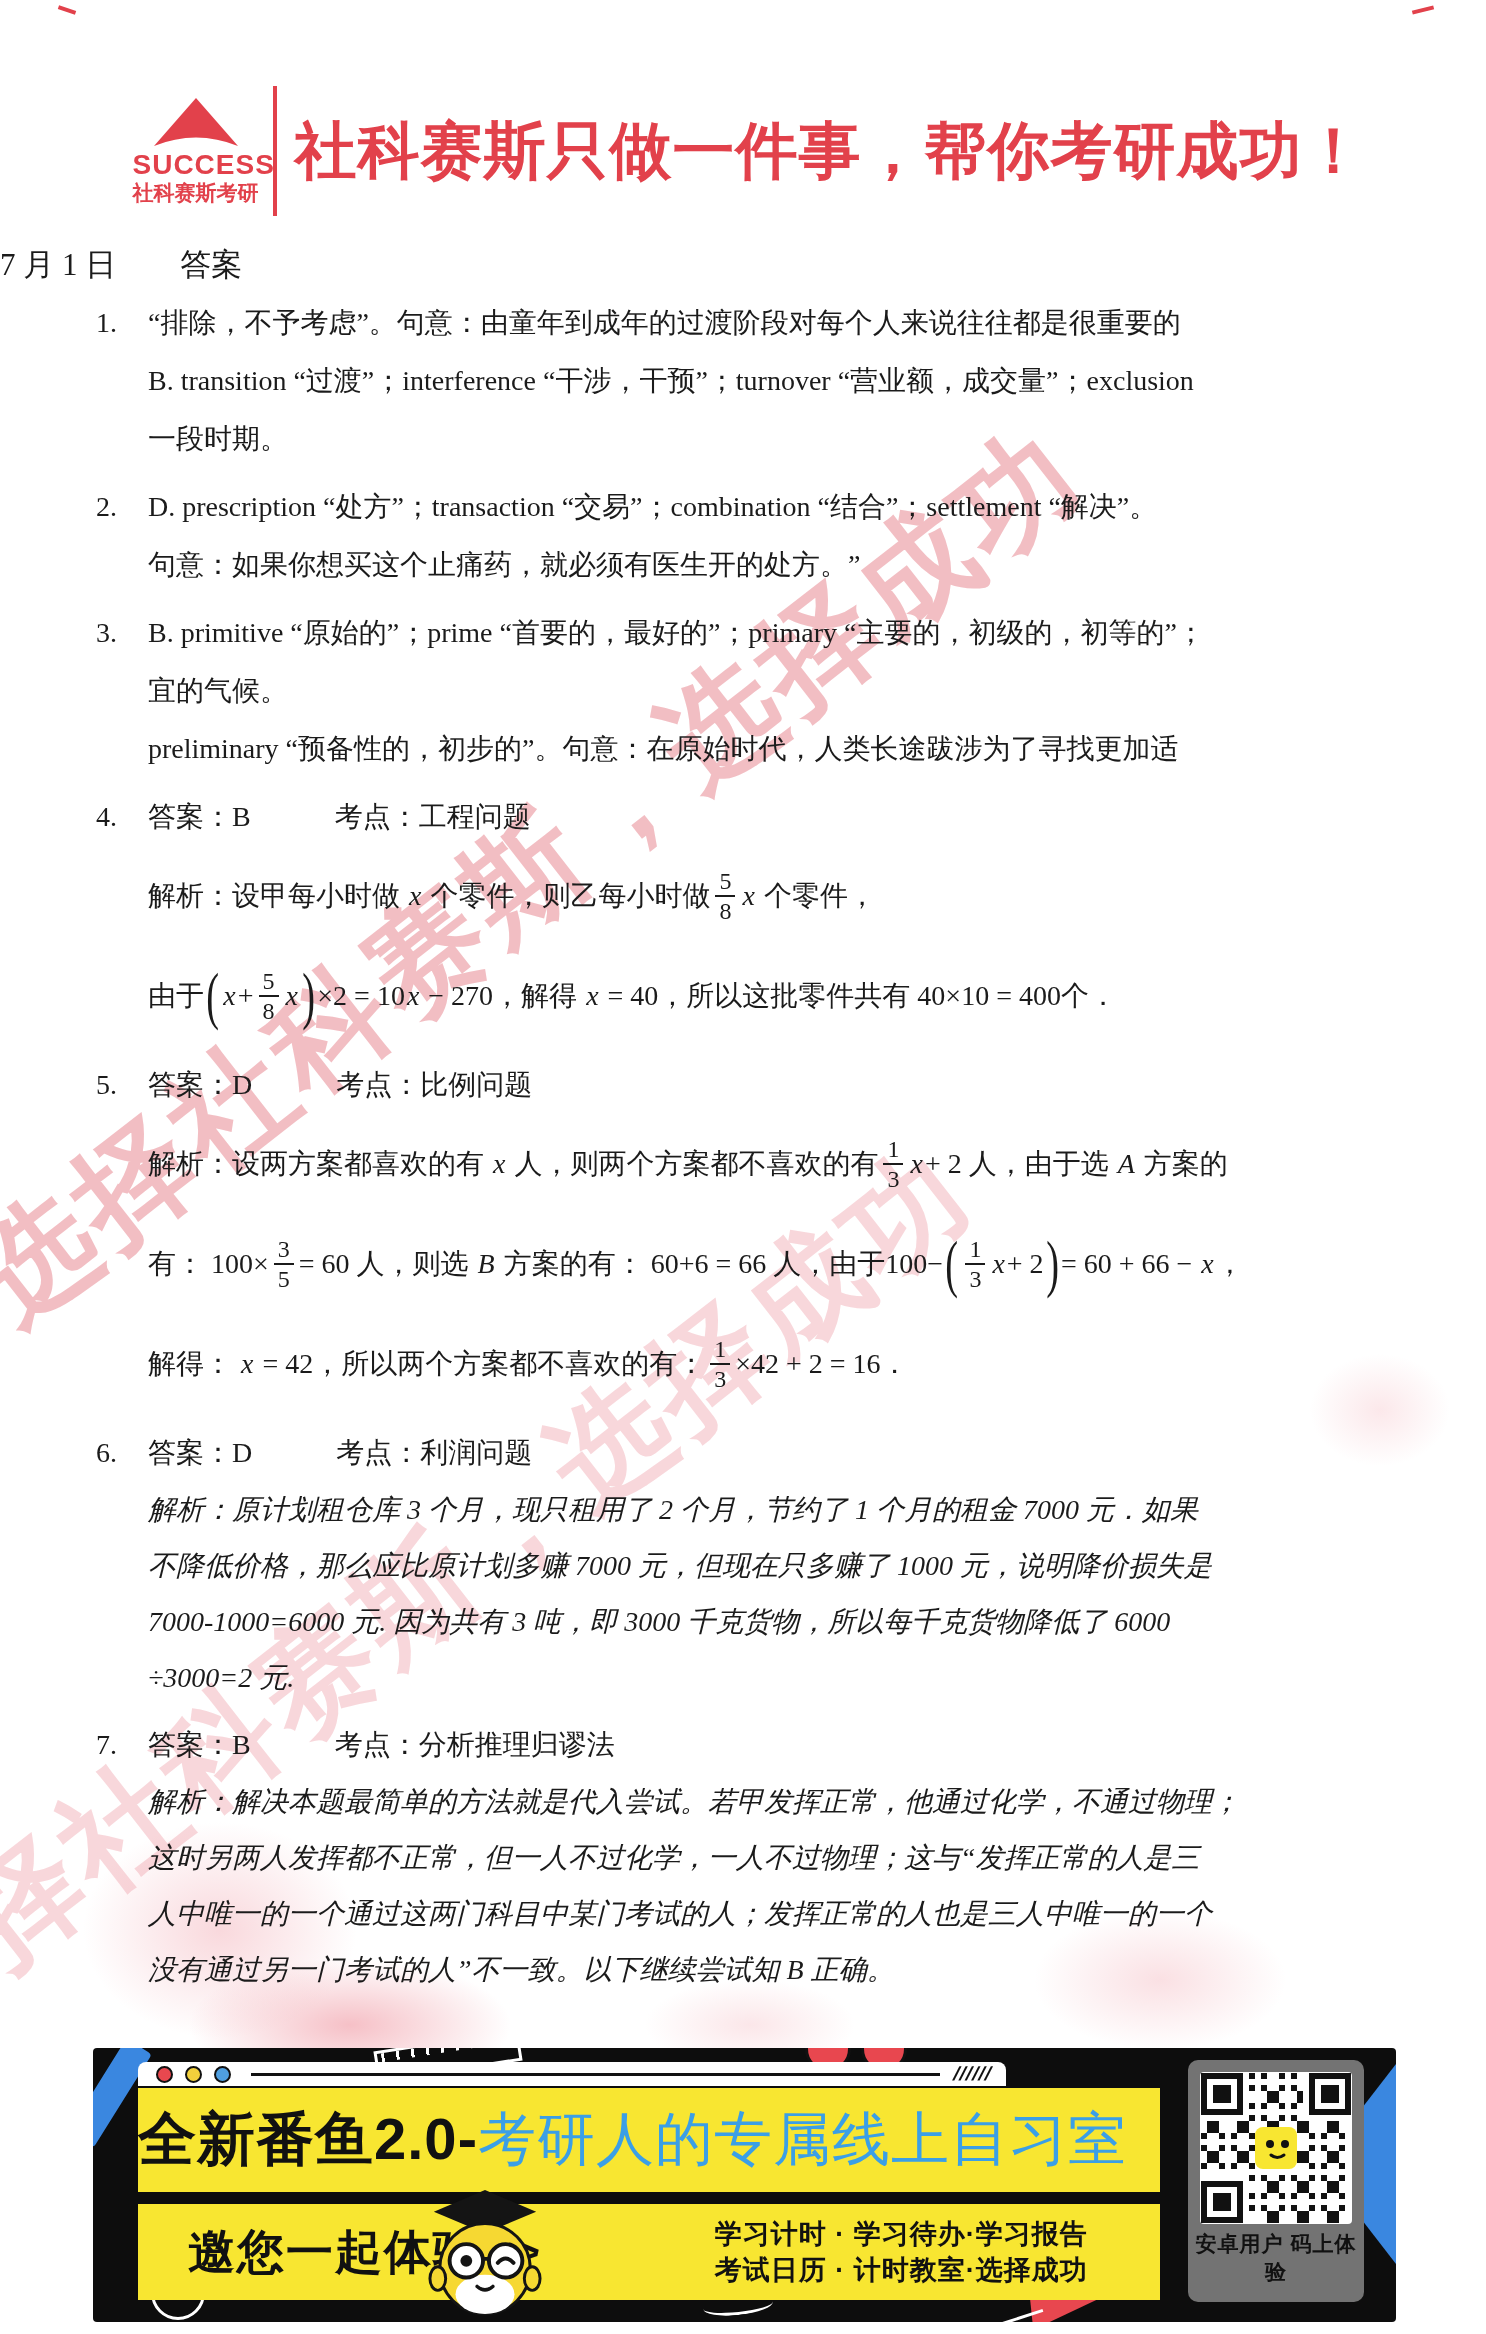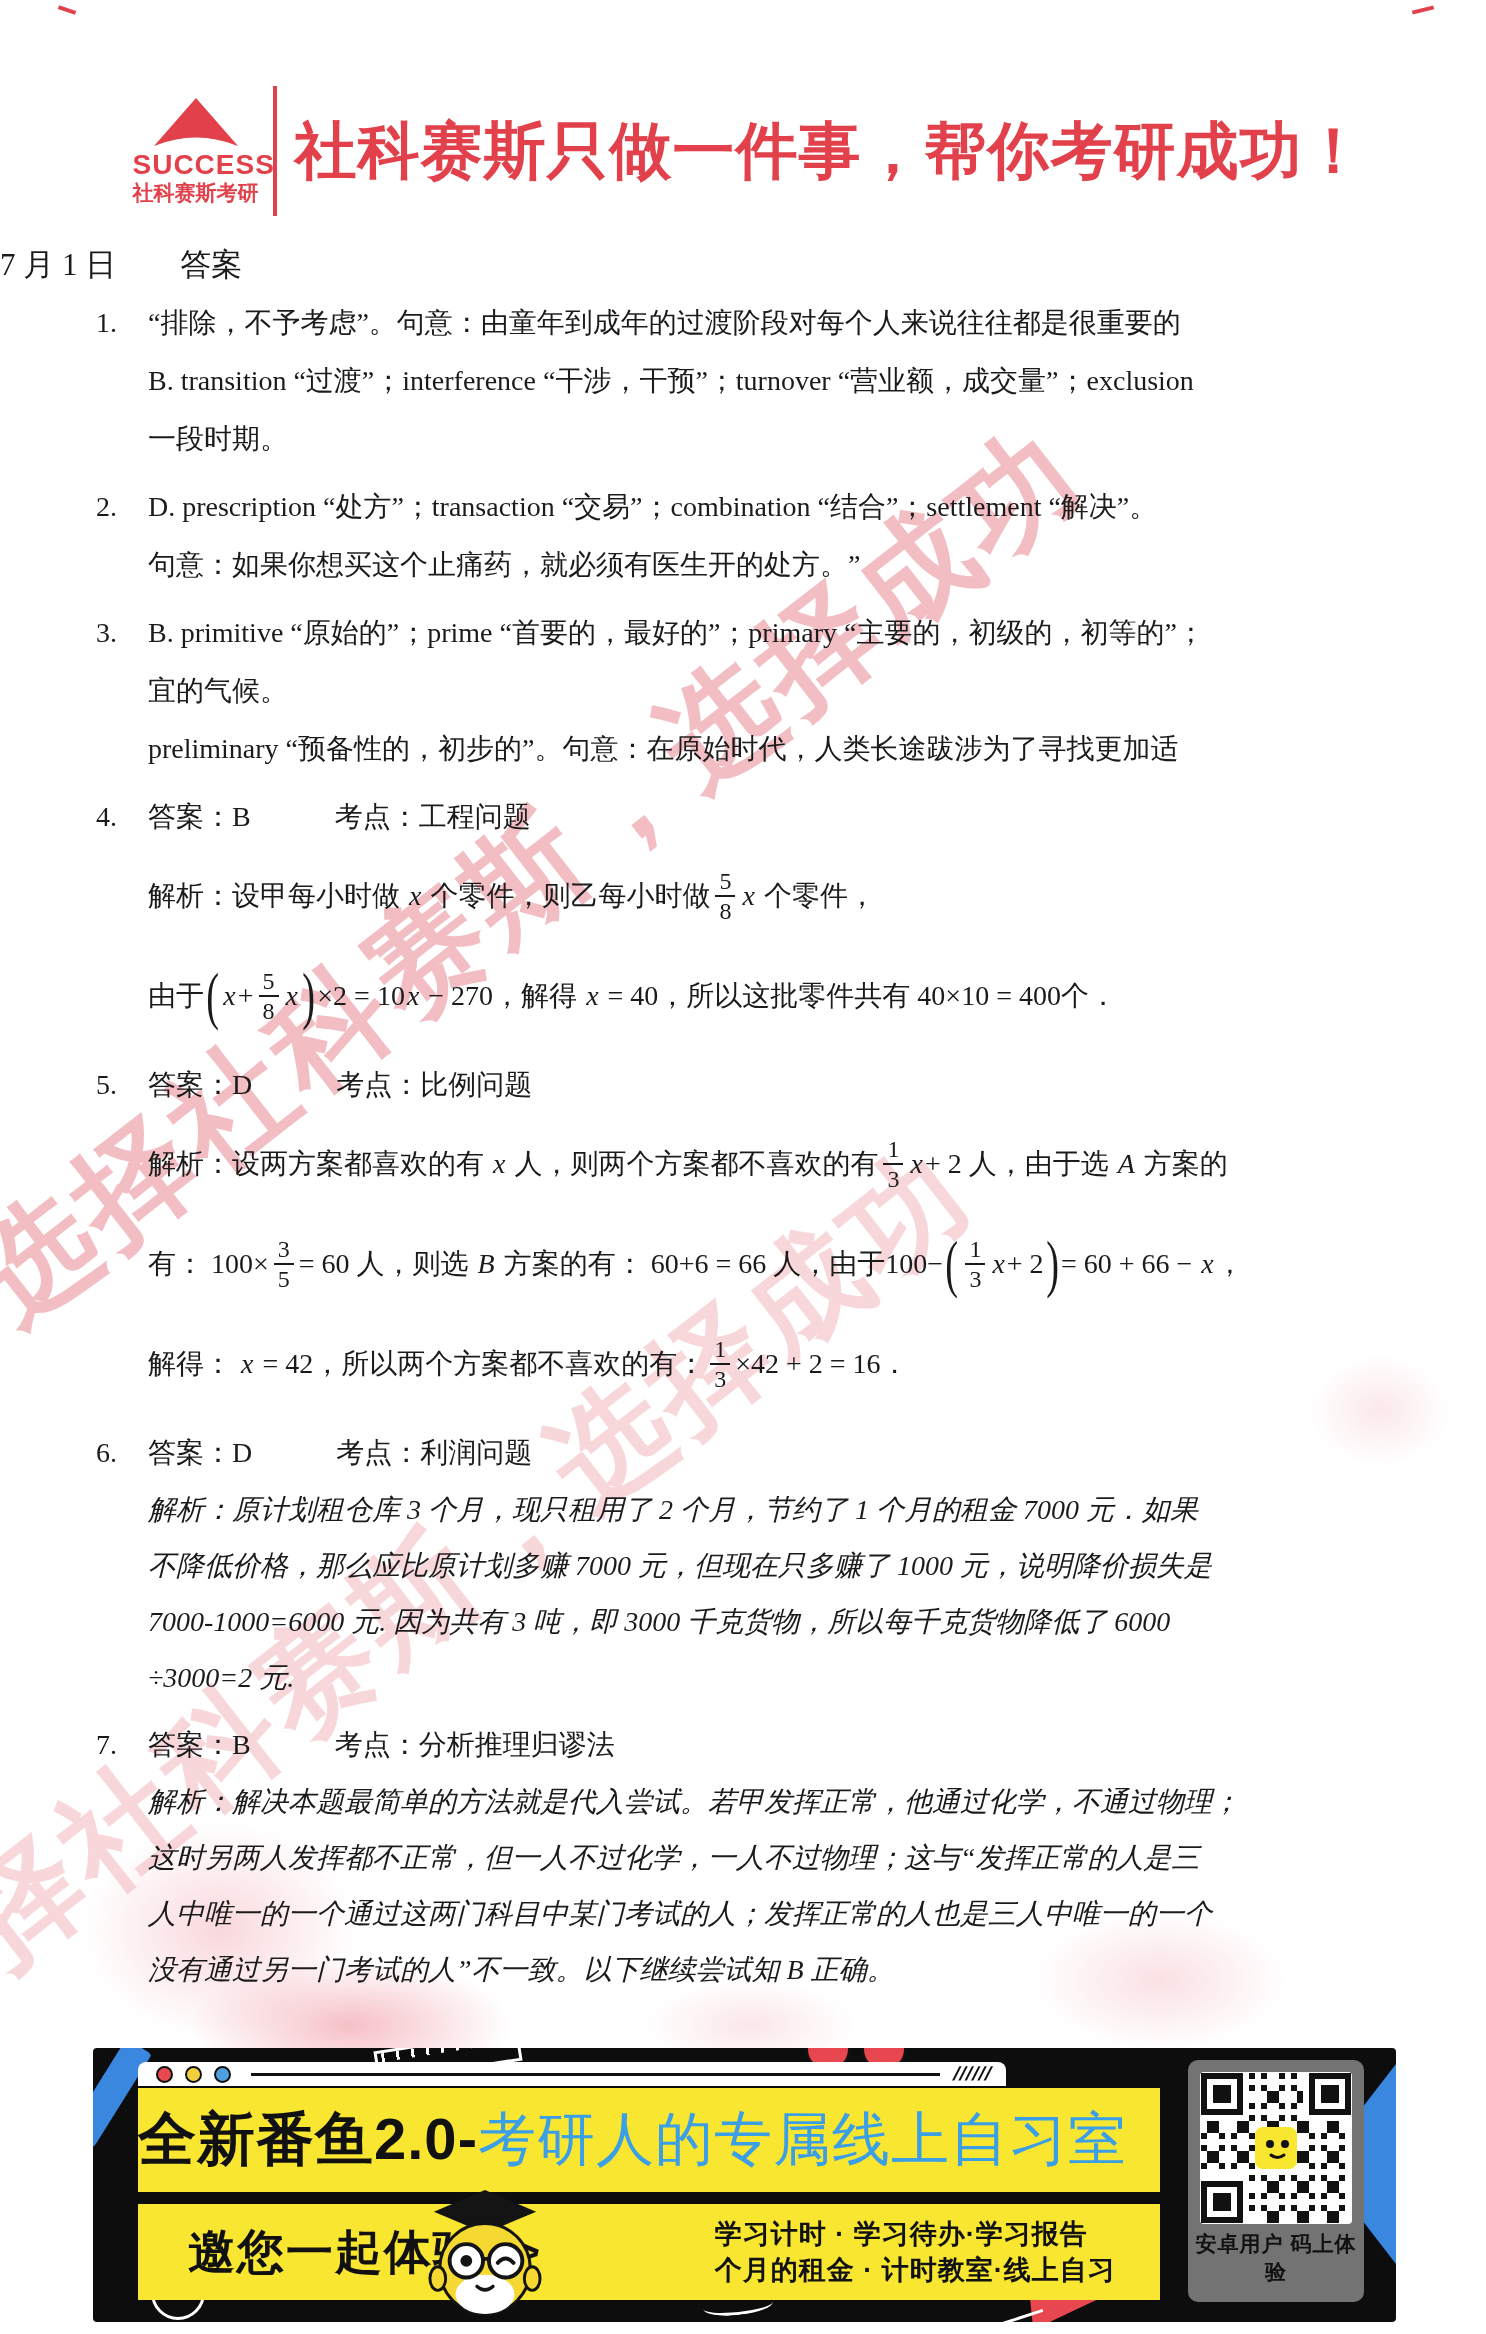--- a/index.html
+++ b/index.html
@@ -255,21 +255,21 @@
   <div class="strip strip1">
     <span class="s1-black">全新番鱼2.0-</span>
       <span class="s1-blue">考研人的专属线上自习室</span>
   </div>
 
   <div class="strip strip2">
     <span class="invite">邀您一起体验</span>
     <span class="chev">&gt;&gt;</span>
     <div class="features">
       <div>学习计时 · 学习待办·学习报告</div>
-      <div>个月的租金 · 计时教室·线上自习</div>
+      <div>考试日历 · 计时教室·选择成功</div>
     </div>
   </div>
 
   <div class="mascot">
     <svg viewBox="0 0 120 132" width="118" height="130">
       <polygon points="60,2 112,24 60,46 8,24" fill="#141414"></polygon>
       <rect x="42" y="32" width="36" height="16" rx="4" fill="#141414"></rect>
       <circle cx="60" cy="82" r="46" fill="#f6d832" stroke="#141414" stroke-width="3"></circle>
       <ellipse cx="60" cy="108" rx="30" ry="20" fill="#ffffff"></ellipse>
       <circle cx="41" cy="74" r="17" fill="#ffffff" stroke="#141414" stroke-width="4"></circle>

